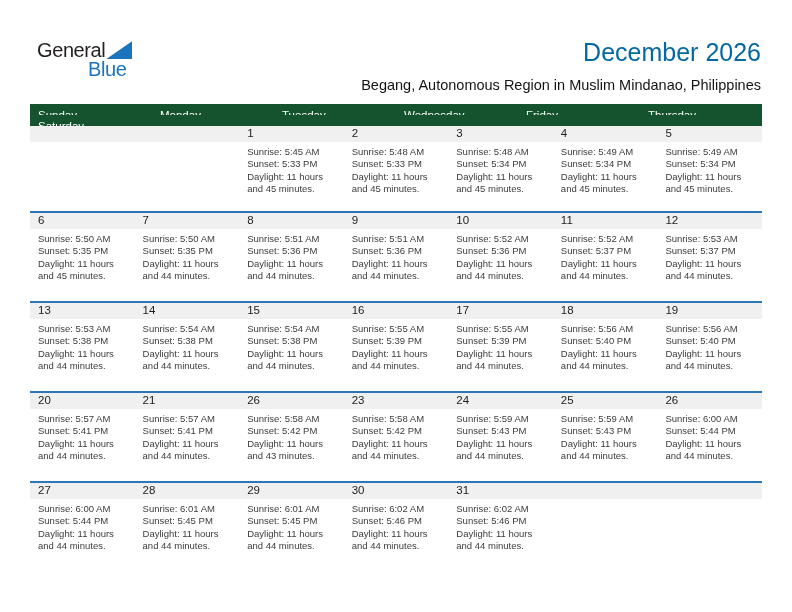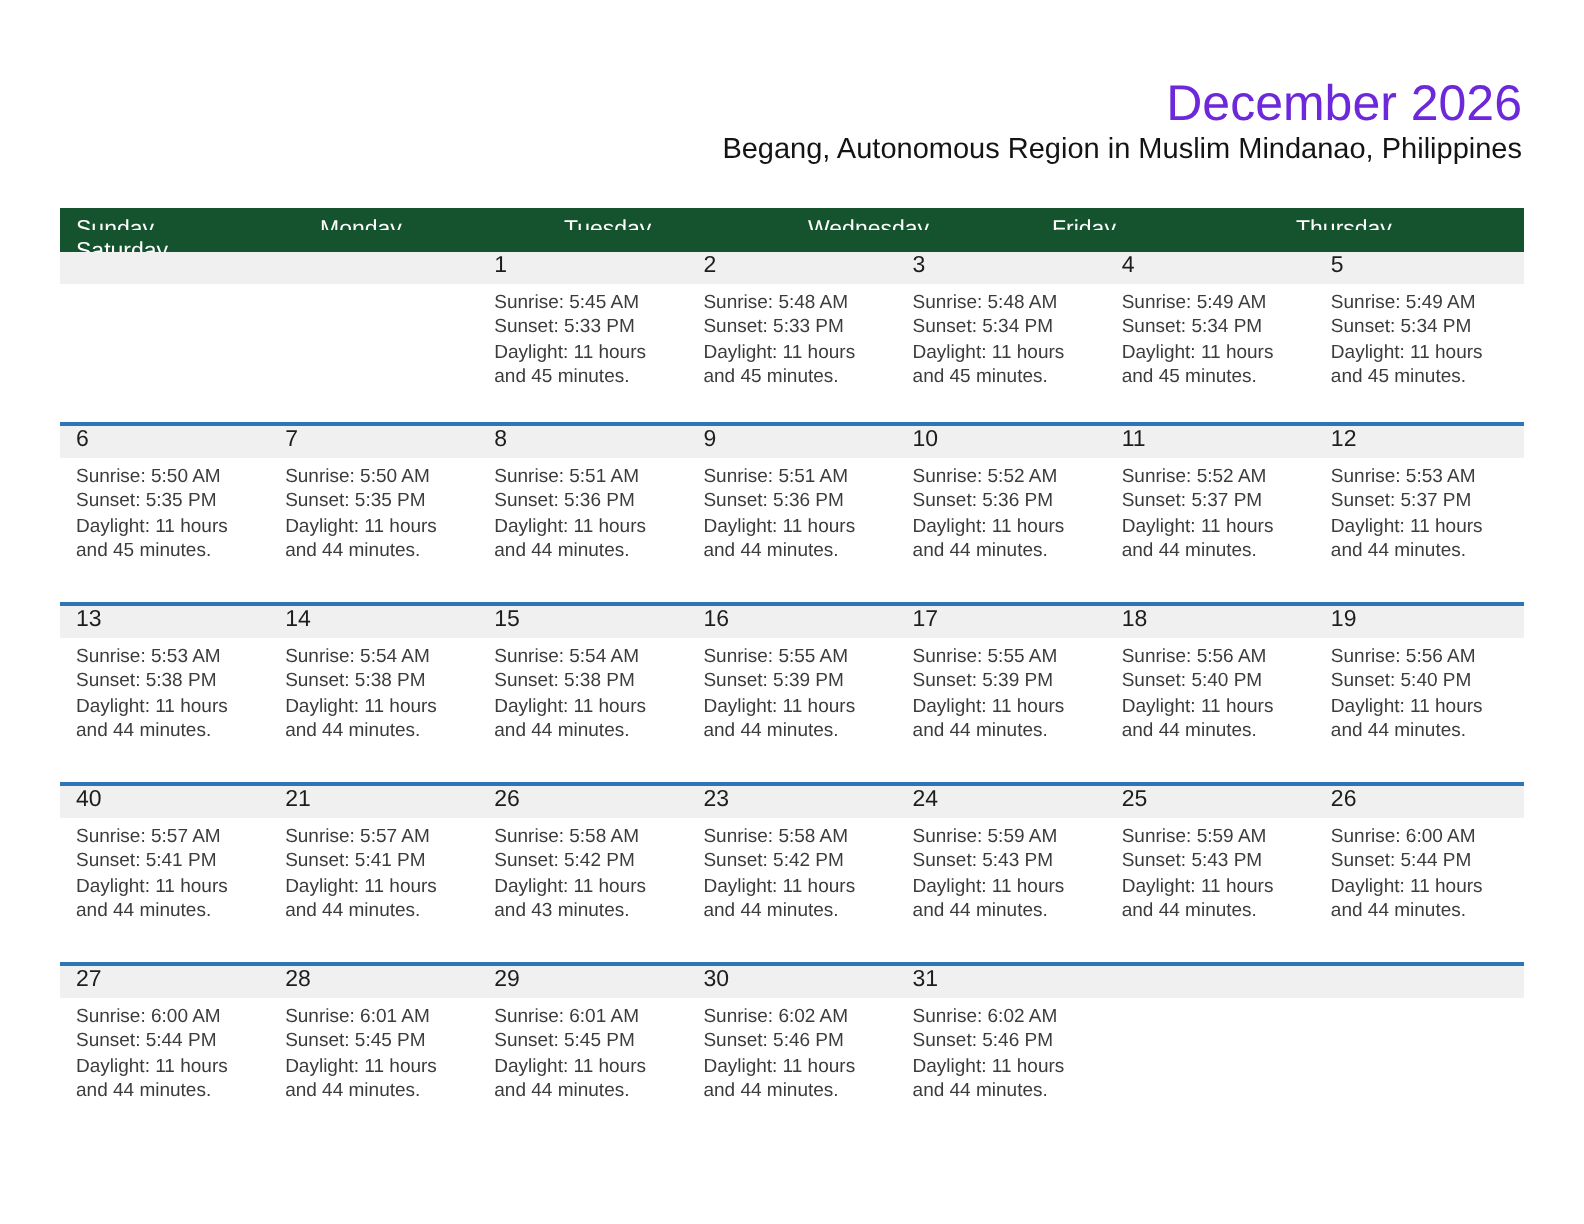--- a/index.html
+++ b/index.html
@@ -9,39 +9,46 @@
     font-family:"Liberation Sans", sans-serif; overflow:hidden;
   }
   
   .logo { position:absolute; left:37px; top:40px; }
   .logo-line1 { display:flex; align-items:flex-start; }
   .logo-general { font-size:20px; color:#231f20; letter-spacing:-0.4px; line-height:20px; }
   .logo-triangle { width:26px; height:18px; background:#1c75bc; margin-left:1px; margin-top:1px;
     clip-path:polygon(100% 0, 100% 100%, 0 100%); }
   .logo-blue { font-size:20px; color:#1c75bc; line-height:18px; padding-left:51px; letter-spacing:-0.4px; }
   
-  .title { position:absolute; top:38px; right:31px; font-size:25px; color:#6d28d9; text-align:right; font-weight:400; }
-  .subtitle { position:absolute; top:67px; right:31px; font-size:14.5px; color:#141414; text-align:right; font-weight:400; }
+  .title { position:absolute; top:38px; right:31px; font-size:25px; color:#0369a1; text-align:right; font-weight:400; }
+  .subtitle { position:absolute; top:77px; right:31px; font-size:14.5px; color:#141414; text-align:right; font-weight:400; }
   
   .cal { position:absolute; left:30px; top:104px; width:732px; }
   .cal-header { display:grid; grid-template-columns:repeat(6,1fr); background:#14532d; height:22px; }
   .hcell { color:#ffffff; font-size:11.5px; line-height:22px; padding-left:8px; font-weight:400;
     white-space:nowrap; overflow:hidden; }
   .week-row { display:grid; grid-template-columns:repeat(7,1fr); height:90px; border-top:2px solid #2e75b6; }
   .week-row.first { border-top:none; height:85px; }
   .cell { overflow:hidden; }
   .day-num { height:16px; background:#f0f0f0; font-size:11.5px; color:#1d1d1d; padding:1px 0 0 8px; }
   .cell-lines { padding:4px 3px 0 8px; font-size:9.5px; color:#3c3c3c; }
   .line { line-height:12.4px; white-space:nowrap; }
 </style>
 </head>
 <body>
 
 <div class="page">
 
+  <div class="logo">
+    <div class="logo-line1">
+      <span class="logo-general">General</span>
+      <span class="logo-triangle"></span>
+    </div>
+    <div class="logo-blue">Blue</div>
+  </div>
 
   <div class="title">December 2026</div>
   <div class="subtitle">Begang, Autonomous Region in Muslim Mindanao, Philippines</div>
 
   <div class="cal">
     <div class="cal-header">
       <div class="hcell">Sunday</div>
       <div class="hcell">Monday</div>
       <div class="hcell">Tuesday</div>
       <div class="hcell">Wednesday</div>
@@ -240,21 +247,21 @@
       <div class="cell-lines">
         <div class="line sunrise">Sunrise: 5:56 AM</div>
         <div class="line sunset">Sunset: 5:40 PM</div>
         <div class="line daylight1">Daylight: 11 hours</div>
         <div class="line daylight2">and 44 minutes.</div>
       </div>
     </div>
         </div>
         <div class="week-row">
           <div class="cell">
-      <div class="day-num">40</div>
+      <div class="day-num">20</div>
       <div class="cell-lines">
         <div class="line sunrise">Sunrise: 5:57 AM</div>
         <div class="line sunset">Sunset: 5:41 PM</div>
         <div class="line daylight1">Daylight: 11 hours</div>
         <div class="line daylight2">and 44 minutes.</div>
       </div>
     </div>
           <div class="cell">
       <div class="day-num">21</div>
       <div class="cell-lines">

